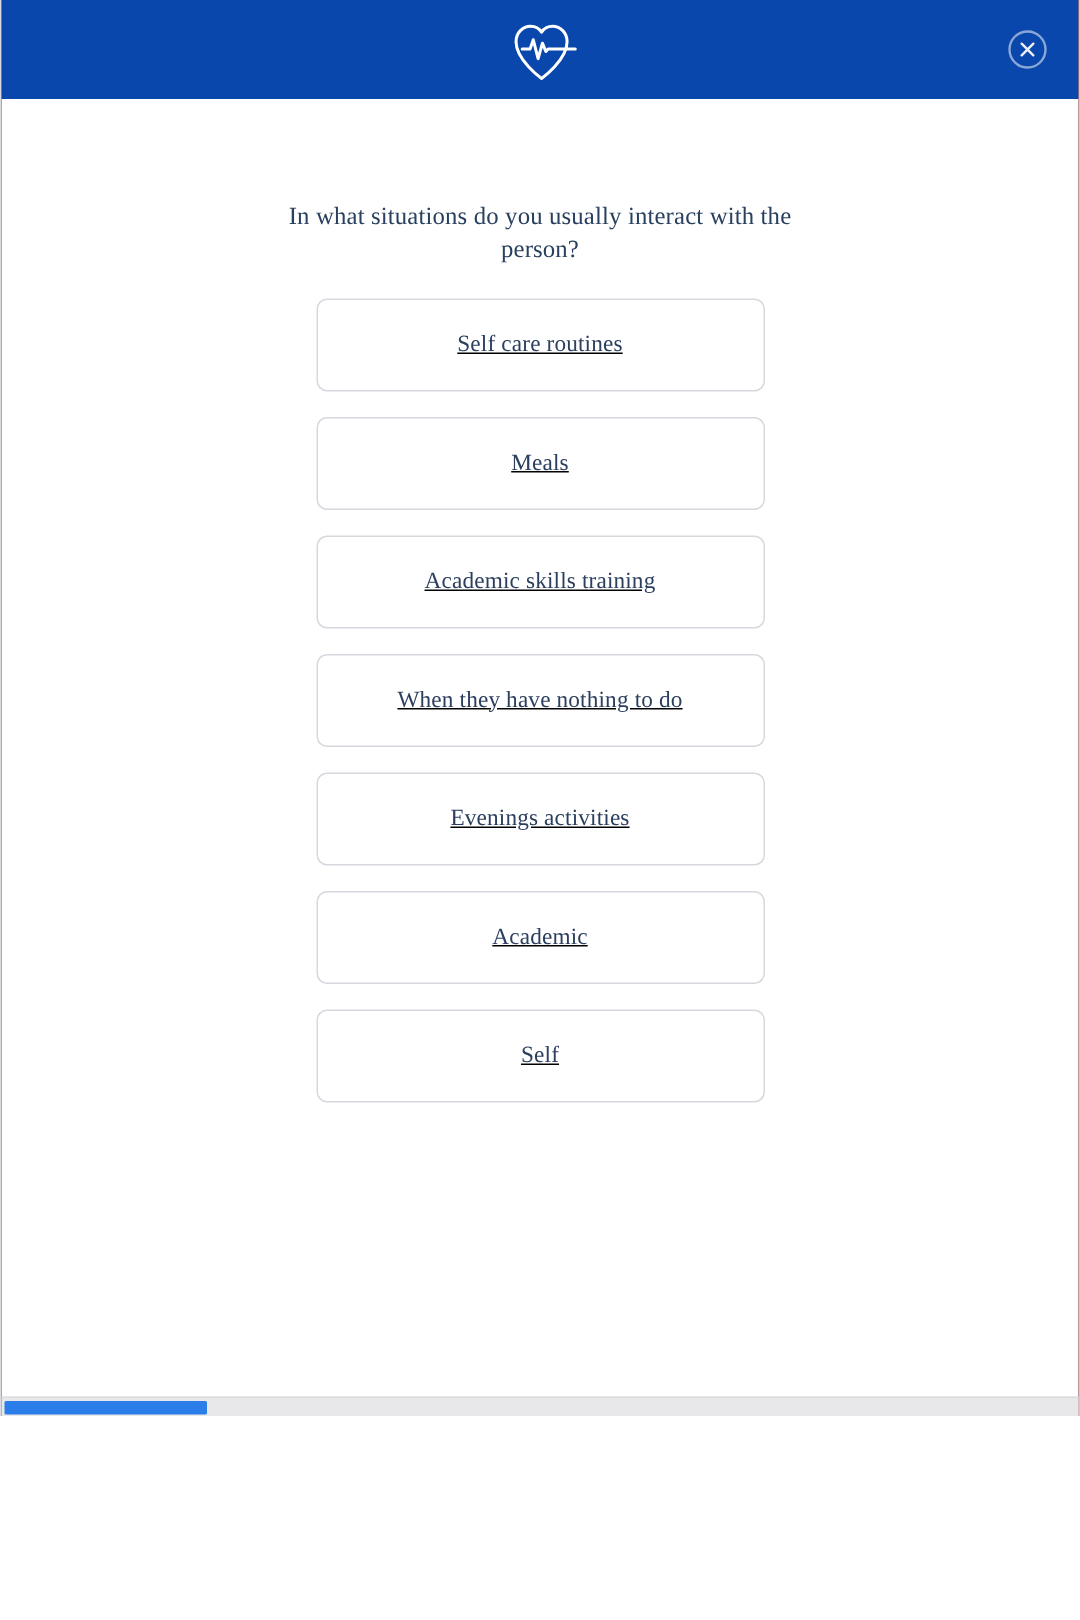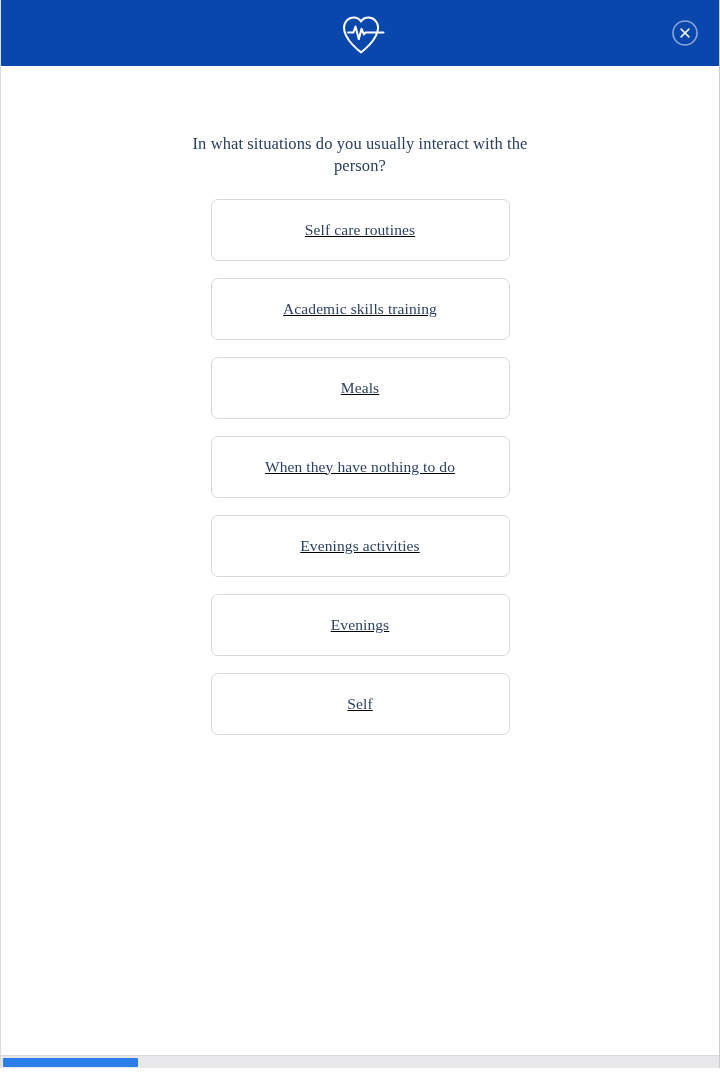--- a/index.html
+++ b/index.html
@@ -8,21 +8,21 @@
     width: 720px;
     height: 1080px;
     overflow: hidden;
     background: #ffffff;
     font-family: "Liberation Serif", "DejaVu Serif", serif;
   }
 
   .app-frame {
     position: relative;
     width: 720px;
-    height: 1068px;
+    height: 944px;
     background: #7f1d1d;
     border-left: 1px solid #d9dbe0;
     border-right: 1px solid #c9ccd2;
     overflow: hidden;
   }
 
   
   .header {
     position: relative;
     width: 100%;
@@ -146,25 +146,25 @@
       </span>
     </button>
   </div>
 
   <div class="content">
 
     <div class="question">In what situations do you usually interact with the person?</div>
 
     <div class="options">
       <button class="option-button">Self care routines</button>
+      <button class="option-button">Meals</button>
       <button class="option-button">Academic skills training</button>
-      <button class="option-button">Meals</button>
       <button class="option-button">When they have nothing to do</button>
       <button class="option-button">Evenings activities</button>
-      <button class="option-button">Evenings</button>
+      <button class="option-button">Academic</button>
       <button class="option-button">Self</button>
     </div>
   </div>
 
   <div class="hscrollbar">
     <div class="hscrollbar-thumb"></div>
   </div>
 
 </div>
 

